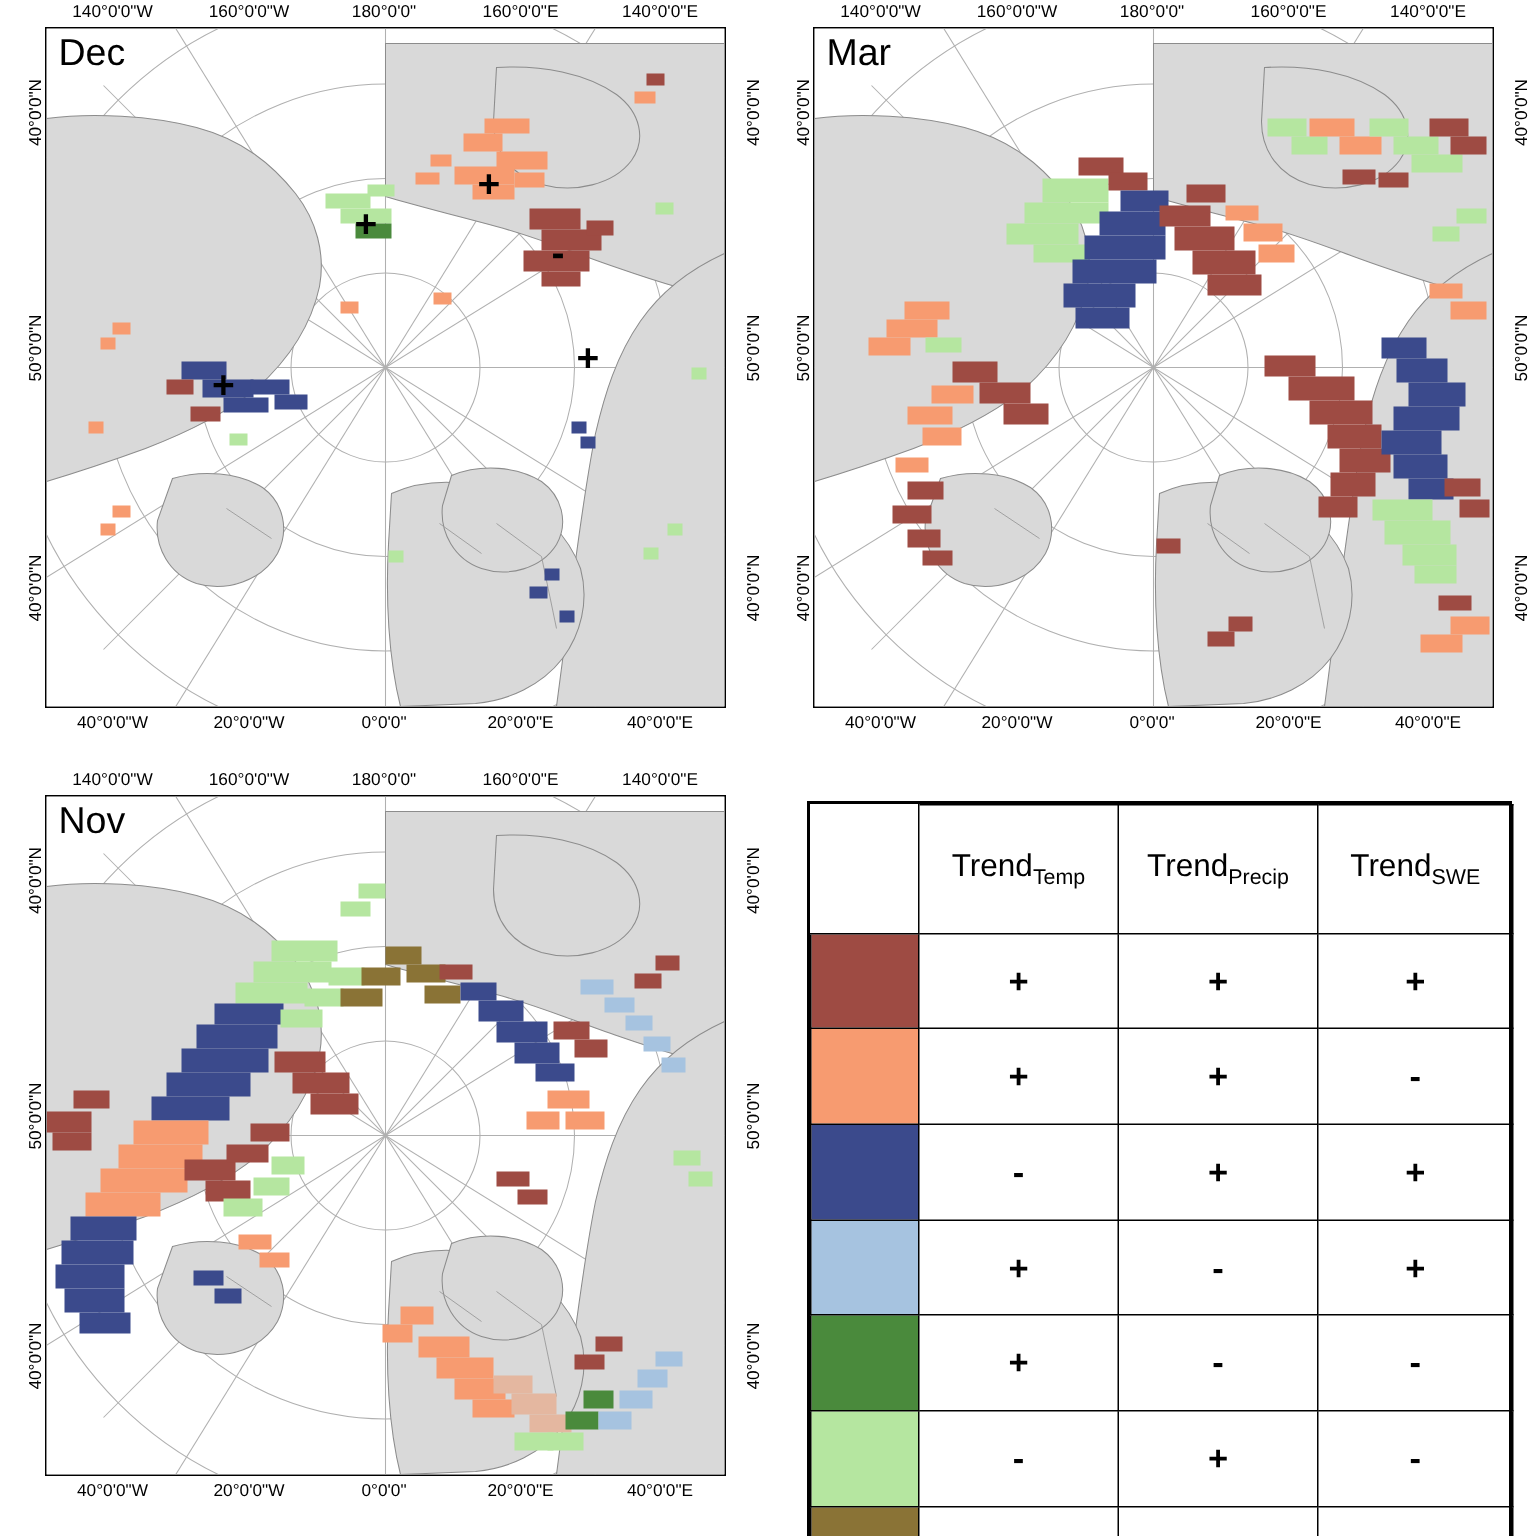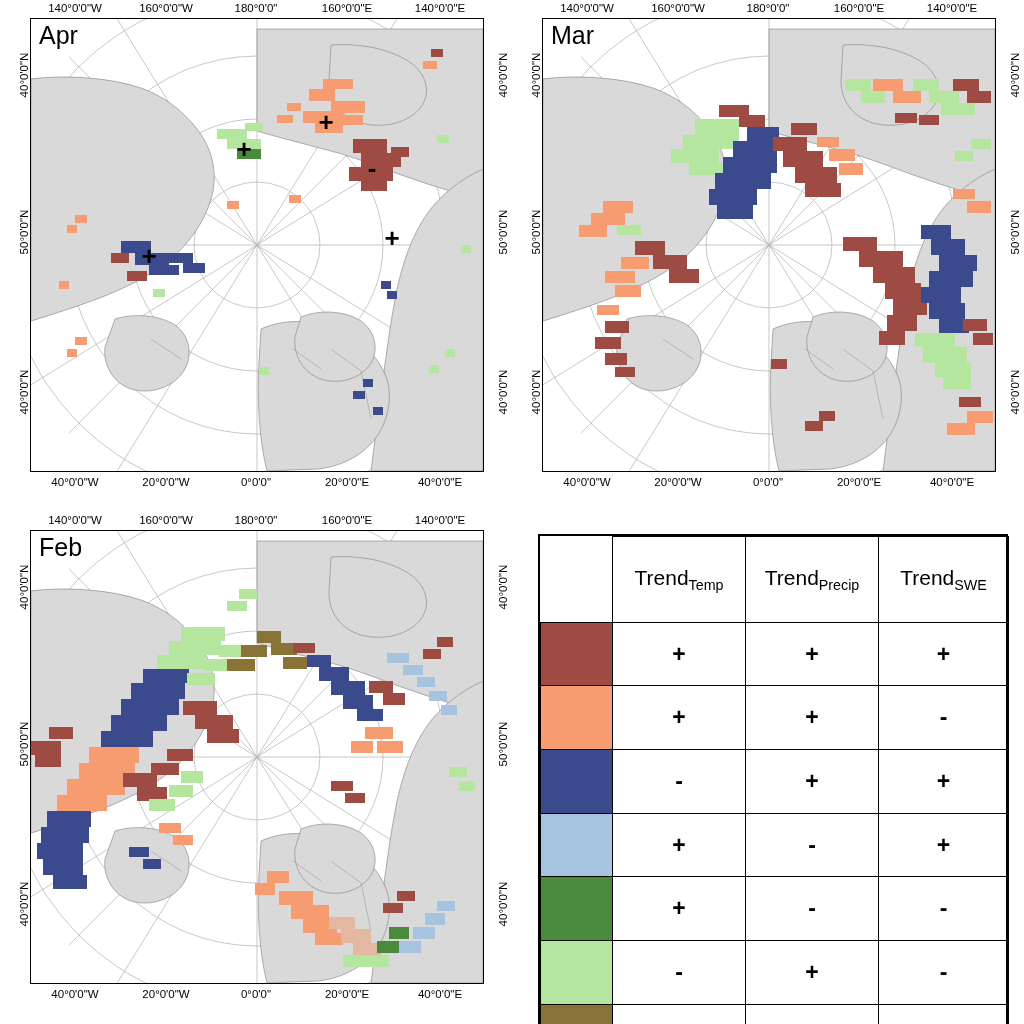--- a/index.html
+++ b/index.html
@@ -210,21 +210,21 @@
           </g>
           <g>
             <text class="marker" x="213" y="139">+</text>
             <text class="marker" x="295" y="112">+</text>
             <text class="marker" x="341" y="158">-</text>
             <text class="marker" x="118" y="246">+</text>
             <text class="marker" x="361" y="228">+</text>
           </g>
         </svg>
       </div>
-      <div class="map-label">Apr</div>
+      <div class="map-label">Dec</div>
     </div>
 
     <div class="tick tick-top" style="left:75px;  top:2px;">140°0'0"W</div>
     <div class="tick tick-top" style="left:166px; top:2px;">160°0'0"W</div>
     <div class="tick tick-top" style="left:256px; top:2px;">180°0'0"</div>
     <div class="tick tick-top" style="left:347px; top:2px;">160°0'0"E</div>
     <div class="tick tick-top" style="left:440px; top:2px;">140°0'0"E</div>
 
     <div class="tick tick-bottom" style="left:75px;  top:476px;">40°0'0"W</div>
     <div class="tick tick-bottom" style="left:166px; top:476px;">20°0'0"W</div>
@@ -489,21 +489,21 @@
             <rect x="142" y="304" width="20" height="10" fill="#f79b70"></rect>
             <rect x="98" y="316" width="20" height="10" fill="#3b4a8c"></rect>
             <rect x="112" y="328" width="18" height="10" fill="#3b4a8c"></rect>
             <rect x="418" y="236" width="18" height="10" fill="#b5e6a0"></rect>
             <rect x="428" y="250" width="16" height="10" fill="#b5e6a0"></rect>
             <rect x="196" y="70" width="20" height="10" fill="#b5e6a0"></rect>
             <rect x="208" y="58" width="18" height="10" fill="#b5e6a0"></rect>
           </g>
         </svg>
       </div>
-      <div class="map-label">Feb</div>
+      <div class="map-label">Nov</div>
     </div>
     <div class="tick tick-top" style="left:75px;  top:2px;">140°0'0"W</div>
     <div class="tick tick-top" style="left:166px; top:2px;">160°0'0"W</div>
     <div class="tick tick-top" style="left:256px; top:2px;">180°0'0"</div>
     <div class="tick tick-top" style="left:347px; top:2px;">160°0'0"E</div>
     <div class="tick tick-top" style="left:440px; top:2px;">140°0'0"E</div>
     <div class="tick tick-bottom" style="left:75px;  top:476px;">40°0'0"W</div>
     <div class="tick tick-bottom" style="left:166px; top:476px;">20°0'0"W</div>
     <div class="tick tick-bottom" style="left:256px; top:476px;">0°0'0"</div>
     <div class="tick tick-bottom" style="left:347px; top:476px;">20°0'0"E</div>

